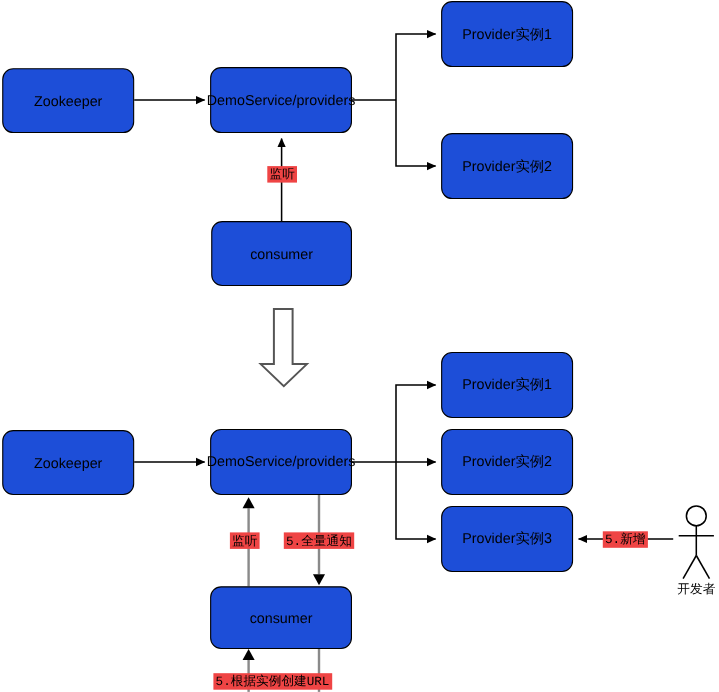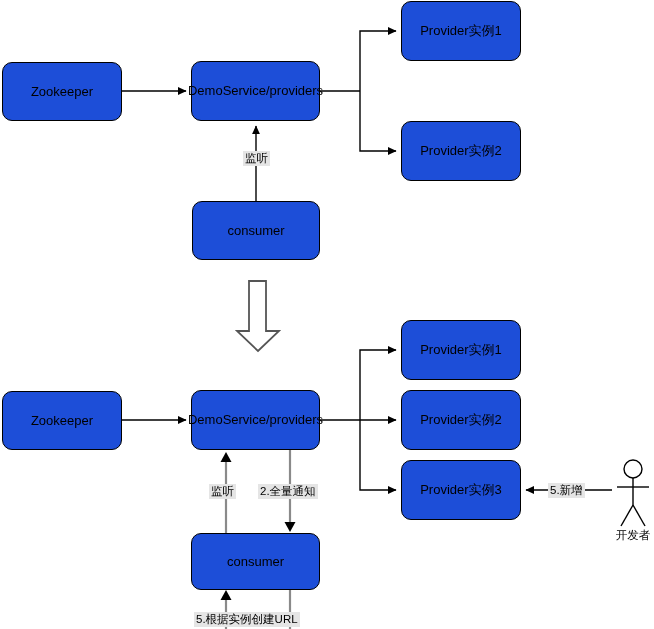--- a/index.html
+++ b/index.html
@@ -36,22 +36,23 @@
     top: 0;
     width: 654px;
     height: 629px;
     pointer-events: none;
   }
   .edge-label {
     position: absolute;
     font-size: 11.5px;
     color: #000000;
     white-space: nowrap;
-    background: #e5e5e5;
+    background: #ef4444;
     padding: 0 2px;
+    font-family: Liberation Mono, monospace;
   }
   .actor-label {
     position: absolute;
     font-size: 11.5px;
     color: #000000;
     white-space: nowrap;
     text-align: center;
   }
 </style>
 </head>
@@ -168,21 +169,21 @@
   <div class="node" style="left:401px; top:460px; width:120px; height:60px;">
     <span>Provider实例3</span>
   </div>
 
   <div class="node" style="left:191px; top:533px; width:129px; height:57px;">
     <span>consumer</span>
   </div>
 
   <div class="edge-label" style="left:209px; top:484px;">监听</div>
 
-  <div class="edge-label" style="left:258px; top:484px;">2.全量通知</div>
+  <div class="edge-label" style="left:258px; top:484px;">5.全量通知</div>
 
   <div class="edge-label" style="left:194px; top:612px;">5.根据实例创建URL</div>
 
   <div class="edge-label" style="left:548px; top:483px;">5.新增</div>
 
   <div class="actor-label" style="left:608px; top:528px; width:50px;">开发者</div>
 
 </div>
 
 </body></html>

